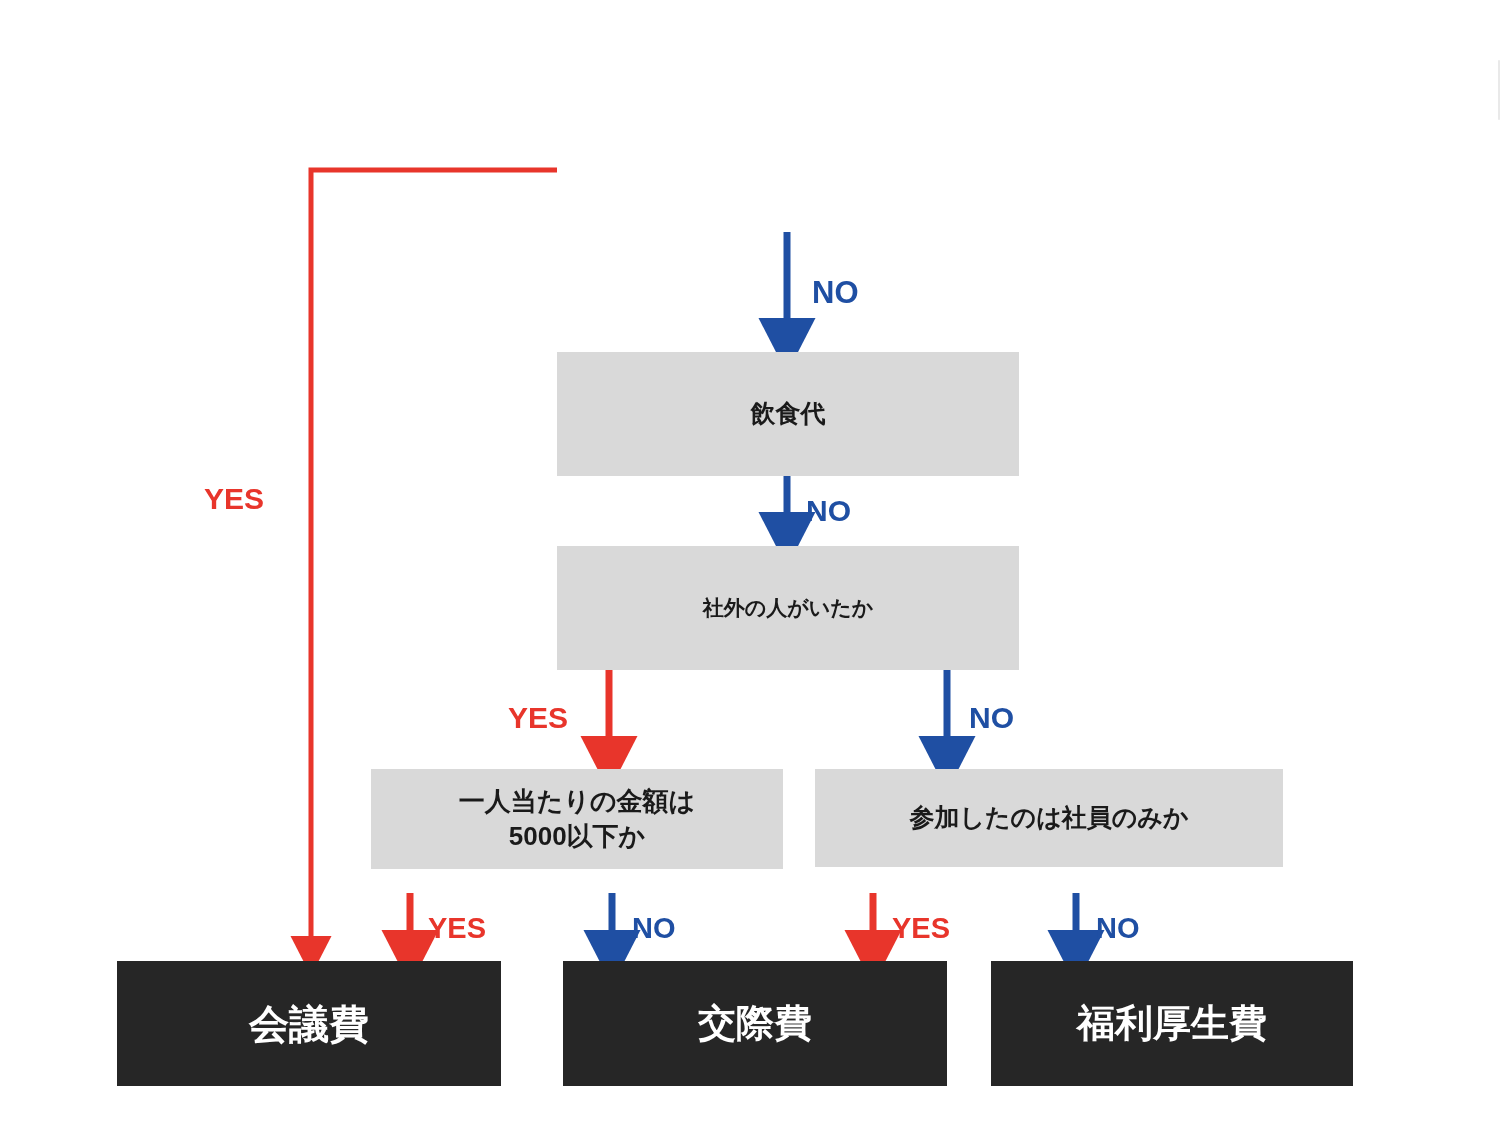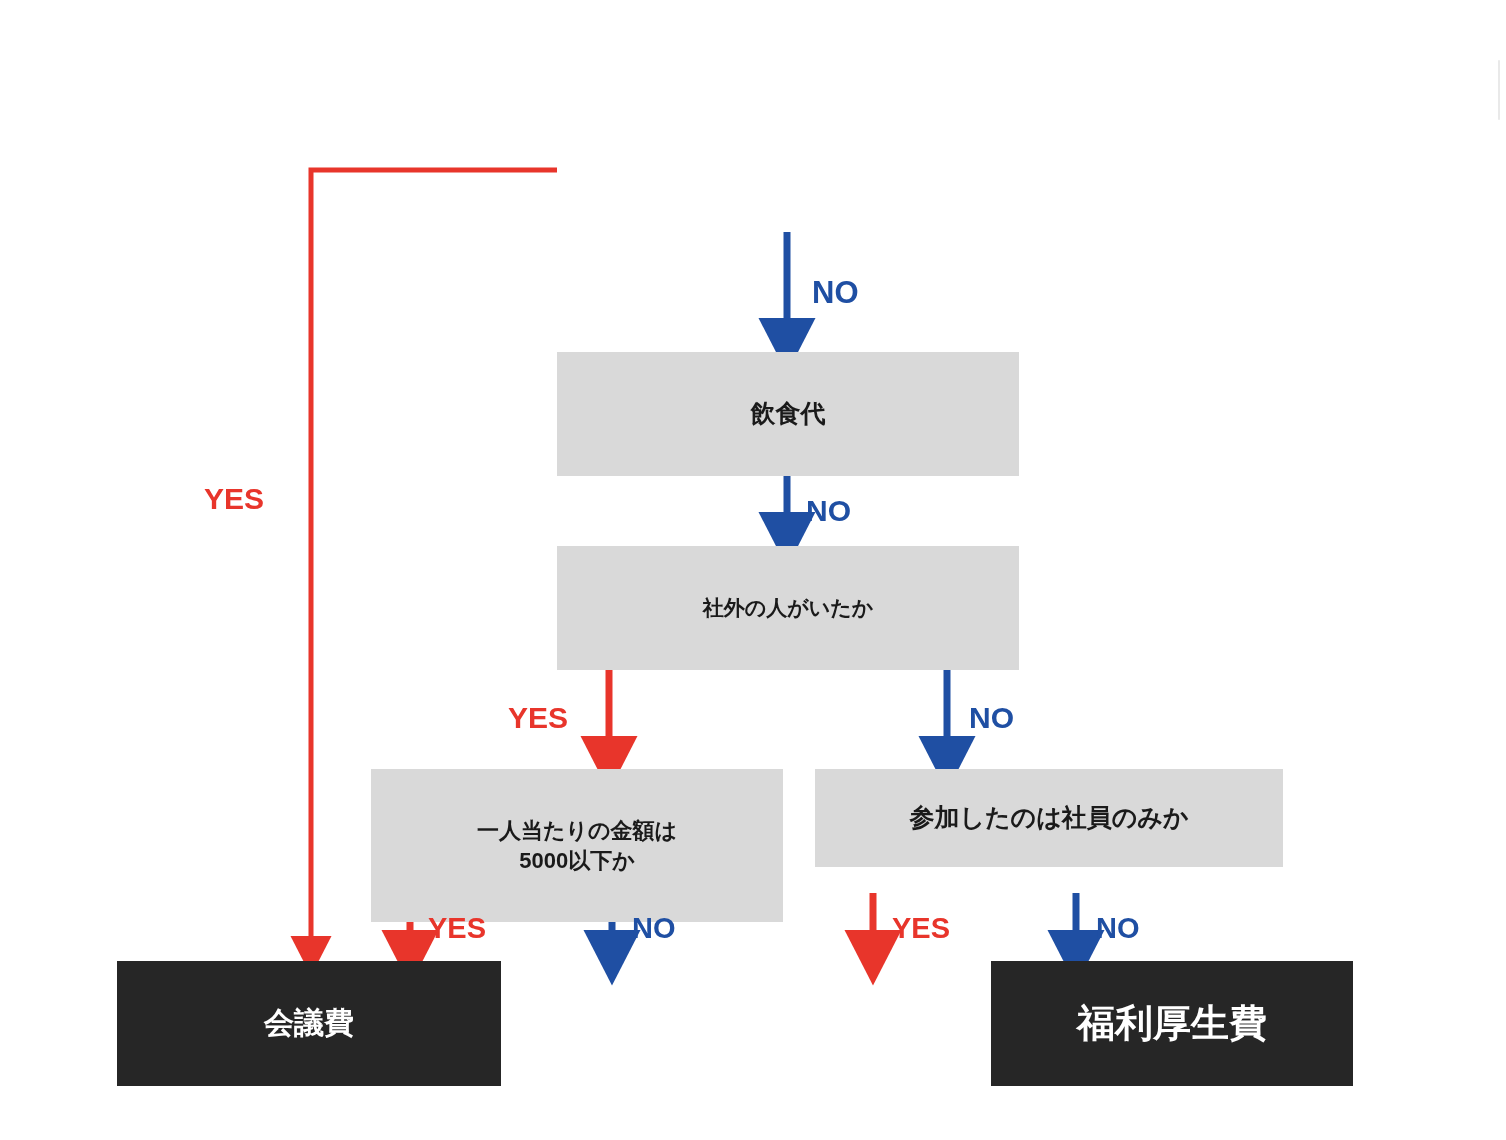--- a/index.html
+++ b/index.html
@@ -118,33 +118,36 @@
 
 
   <div class="node decision" style="left:557px; top:352px; width:462px; height:124px; font-size:25px;">
     <span>飲食代</span>
   </div>
 
   <div class="node decision" style="left:557px; top:546px; width:462px; height:124px; font-size:21px;">
     <span>社外の人がいたか</span>
   </div>
 
-  <div class="node decision" style="left:371px; top:769px; width:412px; height:153px; font-size:22px; flex-direction:column;">
+  <div class="node decision" style="left:371px; top:769px; width:412px; height:100px; font-size:26px; flex-direction:column;">
     <span>一人当たりの金額は</span>
     <span>5000以下か</span>
   </div>
 
   <div class="node decision" style="left:815px; top:769px; width:468px; height:98px; font-size:25px;">
     <span>参加したのは社員のみか</span>
   </div>
 
-  <div class="node terminal" style="left:117px; top:961px; width:384px; height:125px; font-size:30px;">
+  <div class="node terminal" style="left:117px; top:961px; width:384px; height:125px; font-size:40px;">
     <span>会議費</span>
   </div>
 
+  <div class="node terminal" style="left:563px; top:961px; width:384px; height:125px; font-size:38px;">
+    <span>交際費</span>
+  </div>
 
   <div class="node terminal" style="left:991px; top:961px; width:362px; height:125px; font-size:38px;">
     <span>福利厚生費</span>
   </div>
 
   <div class="lbl yes" style="left:204px; top:482px; font-size:30px;">YES</div>
 
   <div class="lbl no" style="left:812px; top:275px; font-size:31px;">NO</div>
 
   <div class="lbl no" style="left:806px; top:494px; font-size:30px;">NO</div>

